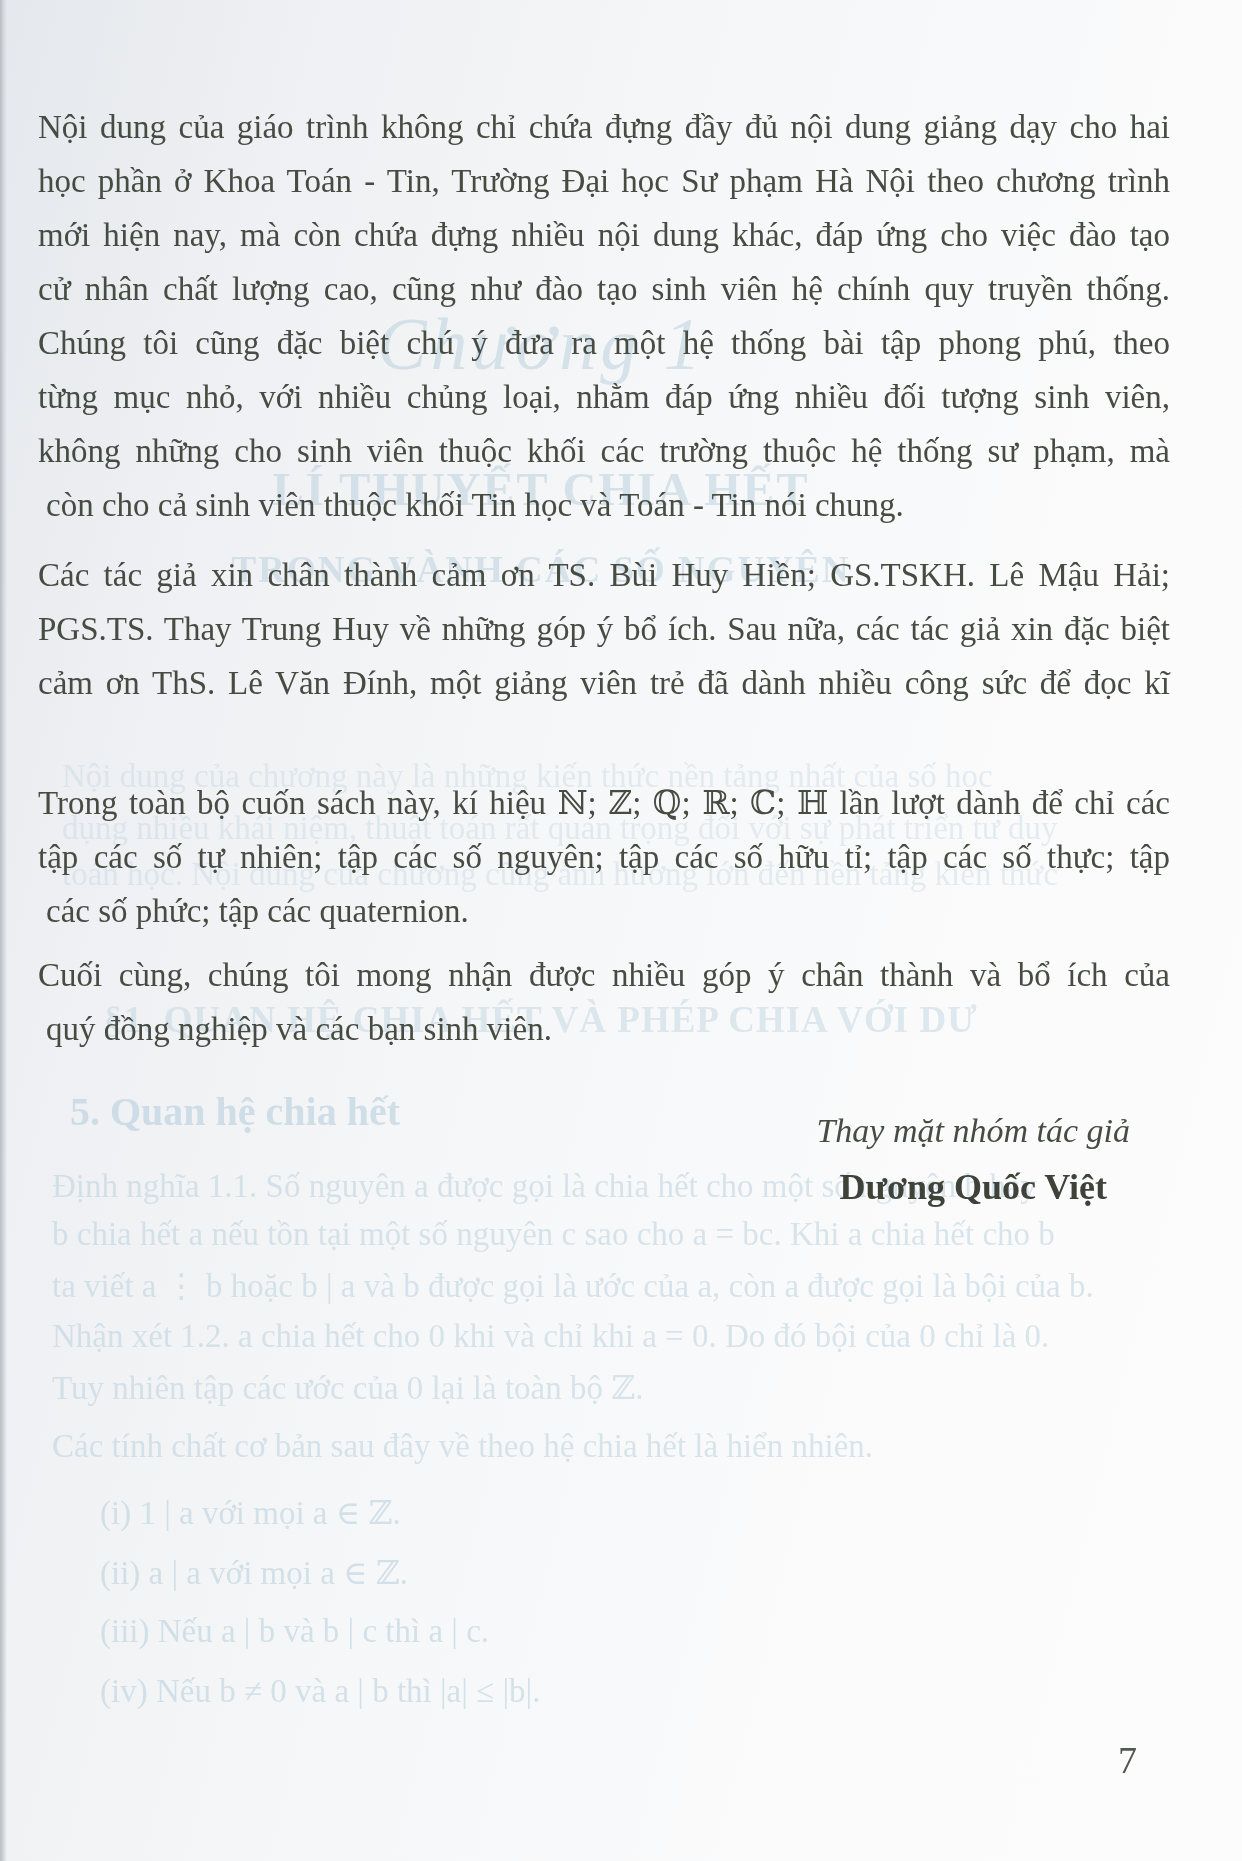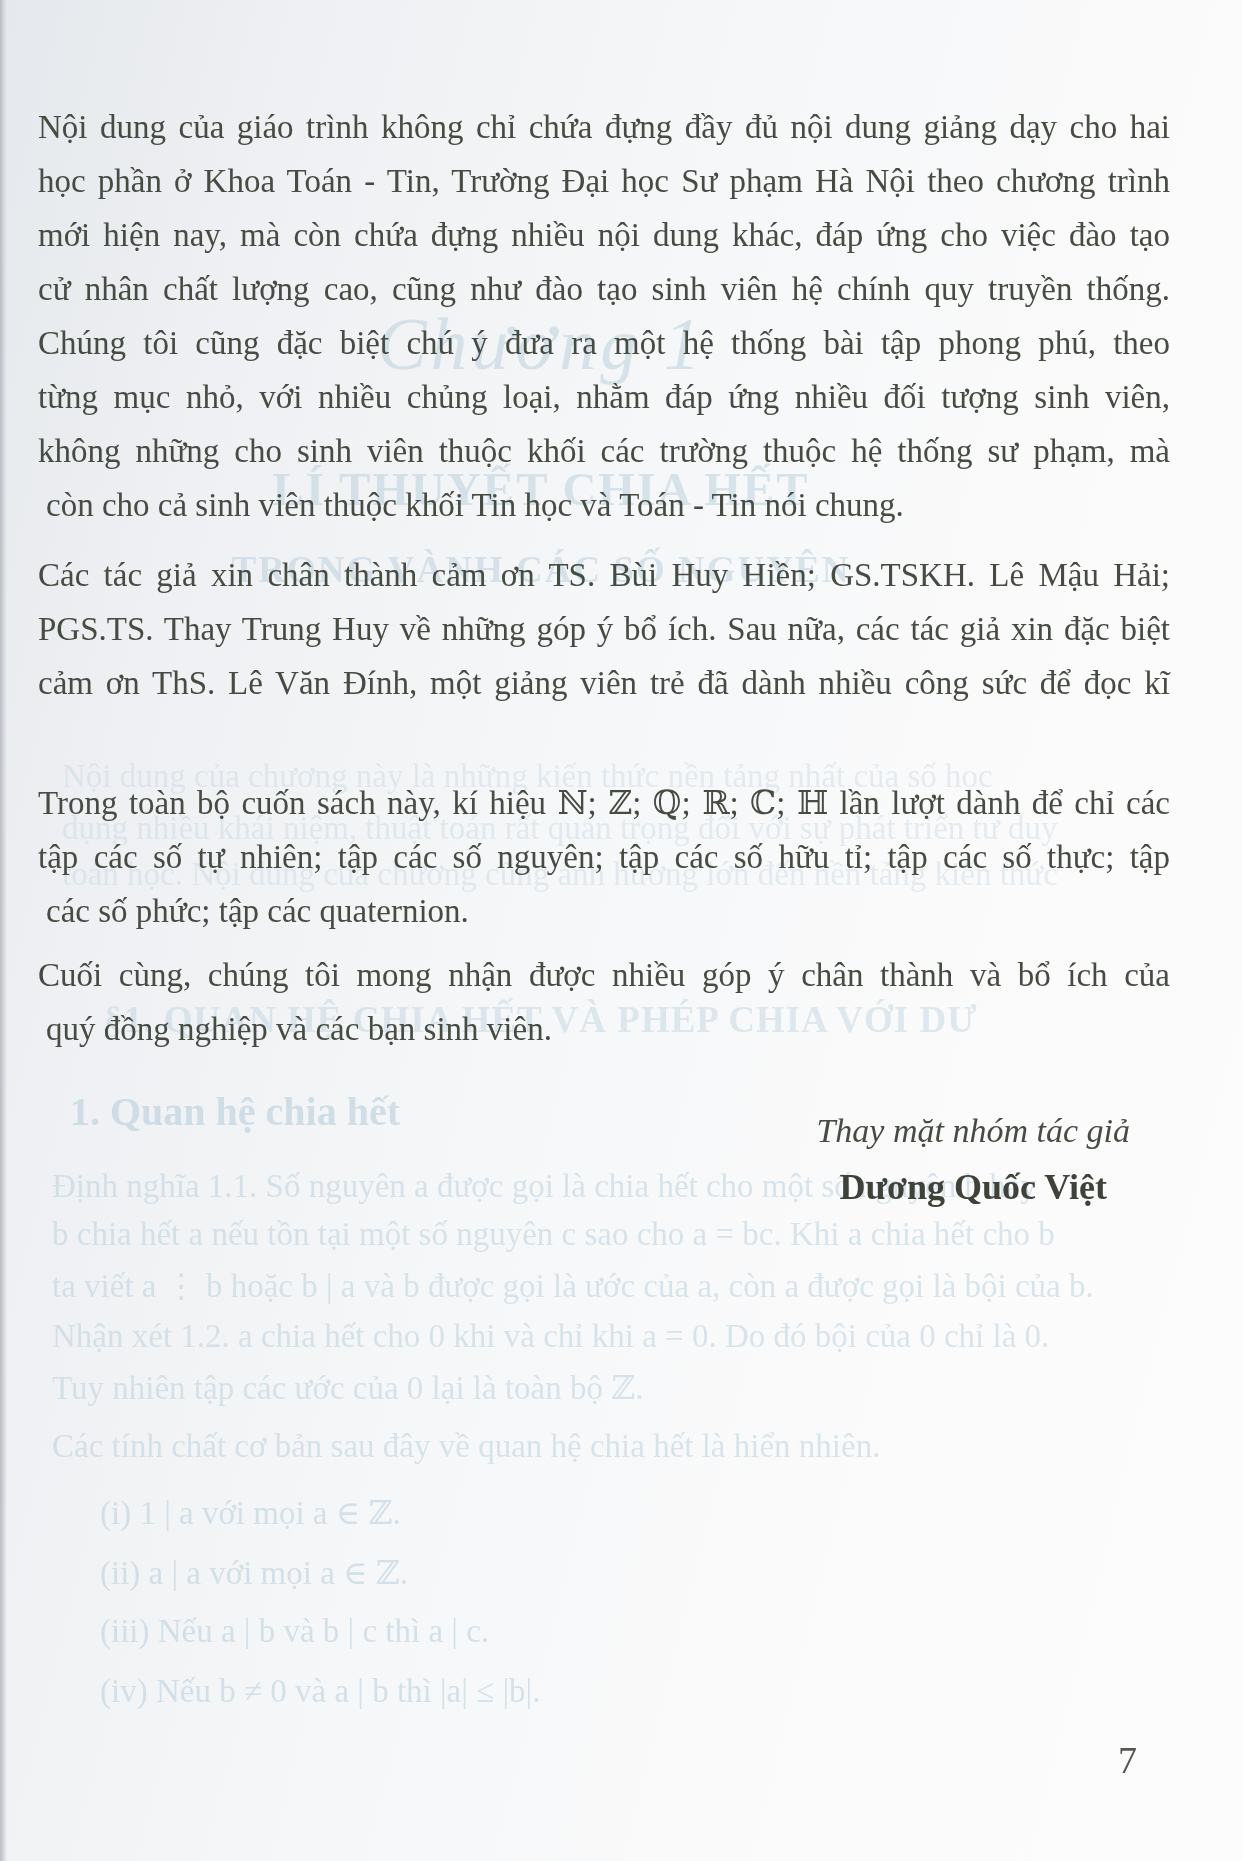--- a/index.html
+++ b/index.html
@@ -52,27 +52,27 @@
 
 <div class="page">
 
   <div class="ghost g-center g-chapter">Chương 1</div>
   <div class="ghost g-center g-title1">LÍ THUYẾT CHIA HẾT</div>
   <div class="ghost g-center g-title2">TRONG VÀNH CÁC SỐ NGUYÊN</div>
   <div class="ghost g-intro" style="top:758px;">Nội dung của chương này là những kiến thức nền tảng nhất của số học</div>
   <div class="ghost g-intro" style="top:810px;">dụng nhiều khái niệm, thuật toán rất quan trọng đối với sự phát triển tư duy</div>
   <div class="ghost g-intro" style="top:856px;">toán học. Nội dung của chương cũng ảnh hưởng lớn đến nền tảng kiến thức</div>
   <div class="ghost g-center g-section">§1. QUAN HỆ CHIA HẾT VÀ PHÉP CHIA VỚI DƯ</div>
-  <div class="ghost g-subsec">1. Quan hệ chia hết</div>
+  <div class="ghost g-subsec">5. Quan hệ chia hết</div>
   <div class="ghost g-body" style="top:1168px;">Định nghĩa 1.1. Số nguyên a được gọi là chia hết cho một số nguyên b hay</div>
   <div class="ghost g-body" style="top:1216px;">b chia hết a nếu tồn tại một số nguyên c sao cho a = bc. Khi a chia hết cho b</div>
   <div class="ghost g-body" style="top:1266px;">ta viết a ⋮ b hoặc b | a và b được gọi là ước của a, còn a được gọi là bội của b.</div>
   <div class="ghost g-body" style="top:1318px;">Nhận xét 1.2. a chia hết cho 0 khi và chỉ khi a = 0. Do đó bội của 0 chỉ là 0.</div>
   <div class="ghost g-body" style="top:1368px;">Tuy nhiên tập các ước của 0 lại là toàn bộ ℤ.</div>
-  <div class="ghost g-body" style="top:1428px;">Các tính chất cơ bản sau đây về quan hệ chia hết là hiển nhiên.</div>
+  <div class="ghost g-body" style="top:1428px;">Các tính chất cơ bản sau đây về theo hệ chia hết là hiển nhiên.</div>
   <div class="ghost g-list" style="top:1493px;">(i) 1 | a với mọi a ∈ ℤ.</div>
   <div class="ghost g-list" style="top:1553px;">(ii) a | a với mọi a ∈ ℤ.</div>
   <div class="ghost g-list" style="top:1613px;">(iii) Nếu a | b và b | c thì a | c.</div>
   <div class="ghost g-list" style="top:1673px;">(iv) Nếu b ≠ 0 và a | b thì |a| ≤ |b|.</div>
 
   <div class="para" style="top:100px;">
     <div class="pline">Nội dung của giáo trình không chỉ chứa đựng đầy đủ nội dung giảng dạy cho hai</div>
     <div class="pline">học phần ở Khoa Toán - Tin, Trường Đại học Sư phạm Hà Nội theo chương trình</div>
     <div class="pline">mới hiện nay, mà còn chứa đựng nhiều nội dung khác, đáp ứng cho việc đào tạo</div>
     <div class="pline">cử nhân chất lượng cao, cũng như đào tạo sinh viên hệ chính quy truyền thống.</div>

